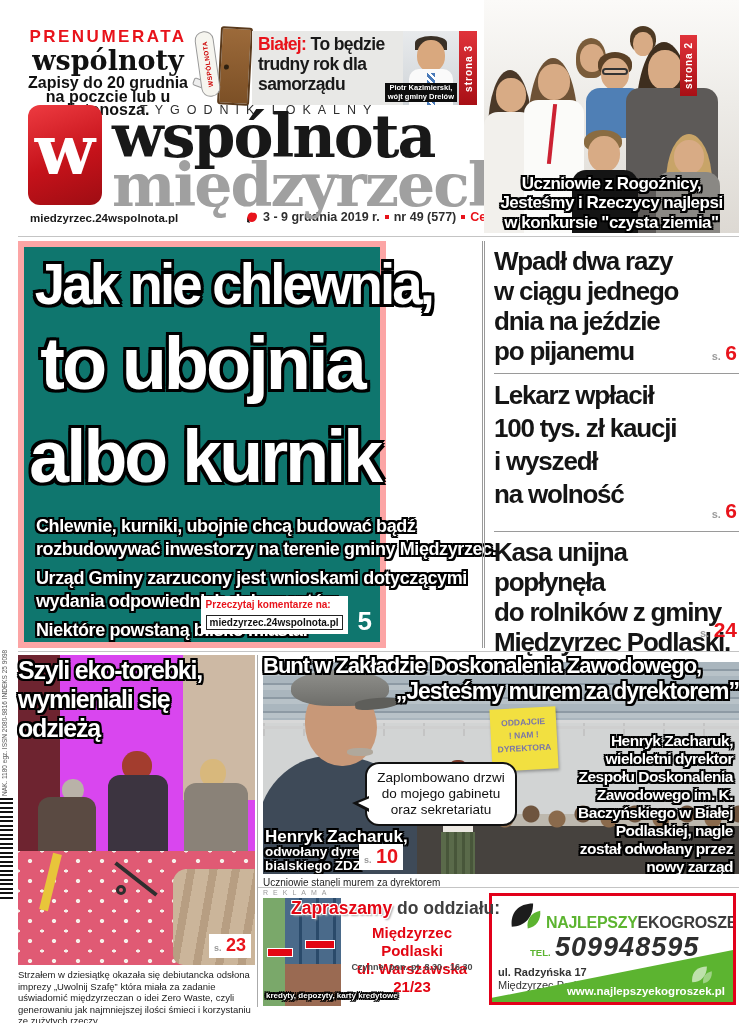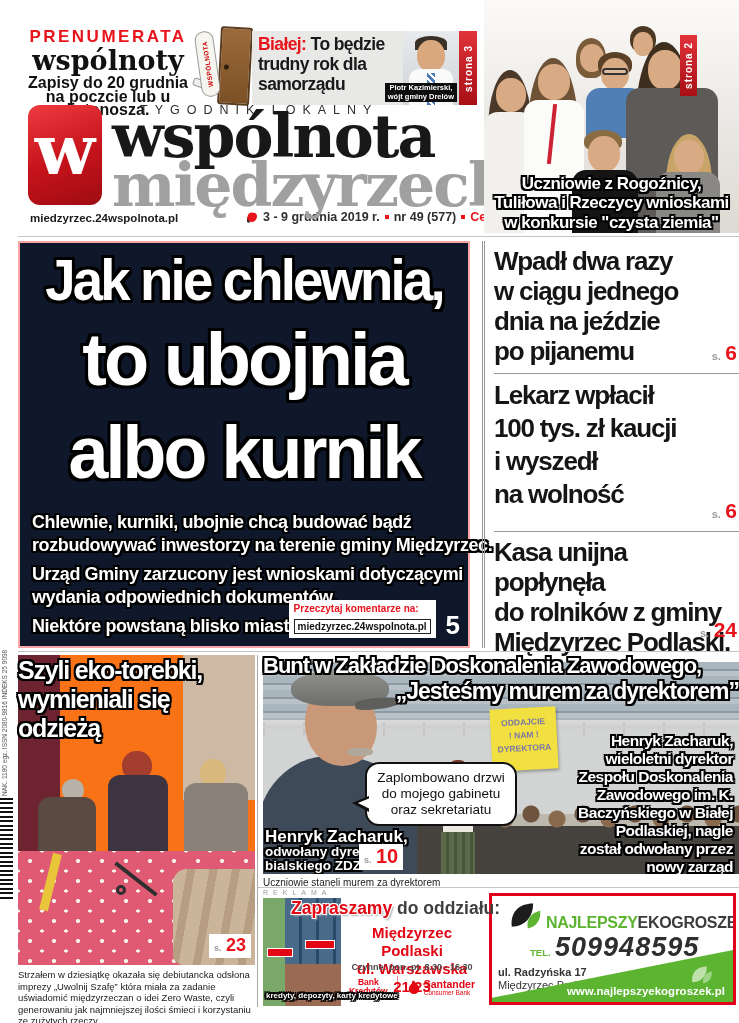--- a/index.html
+++ b/index.html
@@ -72,21 +72,21 @@
   #title-gray{left:112px;top:157px;font-family:"DejaVu Serif",serif;font-weight:bold;
       font-size:60px;line-height:56px;letter-spacing:-2px;color:#a0a0a0;white-space:nowrap;z-index:1;}
   #site-under-logo{left:30px;top:212px;font-size:11.5px;font-weight:bold;color:#1a1a1a;}
   #dateline{left:246px;top:210px;display:flex;align-items:center;gap:5px;font-size:12.5px;
       font-weight:bold;color:#2e2e2e;white-space:nowrap;}
   .sq{display:inline-block;width:4px;height:4px;background:#e8131b;}
   #dl-price{color:#e8131b;}
   #dl-vat{font-weight:normal;font-size:10px;color:#888;}
   .hrule{height:1px;background:#c4c4c4;}
   
-  #lead{left:18px;top:241px;width:452px;height:407px;background:#0f172a;border:2px solid #fca5a5;}
+  #lead{left:18px;top:241px;width:368px;height:407px;background:#0f766e;border:6px solid #fca5a5;}
   .lead-h{text-align:center;font-weight:bold;white-space:nowrap;}
   #lead-h1{font-size:58px;line-height:70px;letter-spacing:-3px;transform:scaleX(.94);margin-top:2px;}
   #lead-h2{font-size:74px;line-height:90px;letter-spacing:-3px;}
   #lead-h3{font-size:74px;line-height:96px;letter-spacing:-3px;transform:scaleX(.97);}
   #lead-sub{margin:10px 0 0 12px;width:434px;font-size:18px;line-height:22.5px;font-weight:bold;letter-spacing:-.4px;}
   #lead-sub .blk{display:block;white-space:nowrap;}
   .lead-p{margin-bottom:7px;}
   #lead-comments{position:absolute;right:8px;bottom:8px;display:flex;align-items:flex-end;gap:10px;}
   #lead-comments .box{background:#fff;padding:3px 5px 4px;}
   #cm-label{color:#e8131b;font-size:10px;font-weight:bold;display:block;margin-bottom:2px;}
@@ -97,21 +97,21 @@
   .rc-item{position:relative;border-bottom:1px solid #9a9a9a;padding:5px 0 4px;}
   .rc-item:last-child{border-bottom:none;}
   .rc-title{font-size:26px;line-height:30px;letter-spacing:-1.2px;font-weight:bold;color:#151515;display:block;}
   .rc-page{position:absolute;right:2px;bottom:8px;}
   .rc-s{color:#9a9a9a;font-size:11px;font-weight:bold;}
   .rc-n{color:#e8131b;font-size:21px;font-weight:bold;}
   
   #eco{left:18px;top:655px;width:237px;}
   #eco-head{position:absolute;left:0;top:1px;z-index:2;font-size:25px;line-height:29px;
       font-weight:bold;letter-spacing:-1.2px;}
-  #eco-photo{position:relative;width:237px;height:310px;overflow:hidden;background:#f97316;}
+  #eco-photo{position:relative;width:237px;height:310px;overflow:hidden;background:#d946ef;}
   .badge{background:#fff;padding:1px 5px 2px;white-space:nowrap;}
   .badge .s{color:#999;font-size:9px;font-weight:bold;}
   .badge .n{color:#e8131b;font-size:18px;font-weight:bold;}
   #eco-caption{margin-top:4px;width:237px;font-size:9.5px;line-height:11.5px;color:#1a1a1a;}
   #vdiv{left:257px;top:655px;width:1px;height:352px;background:#aaa;}
   #zdz{left:263px;top:653px;width:476px;}
   #zdz-h1{position:relative;z-index:3;font-size:22px;line-height:25px;font-weight:bold;letter-spacing:-1px;white-space:nowrap;}
   #zdz-h2{position:relative;z-index:3;text-align:right;font-size:23px;line-height:25px;font-weight:bold;letter-spacing:-1px;margin-top:1px;}
   #zdz-photo{position:absolute;left:0;top:9px;width:476px;height:212px;overflow:hidden;background:#d2d4d4;}
   #bleachers{position:absolute;left:0;top:0;right:0;height:58px;
@@ -283,21 +283,21 @@
     <div class="kid-head" style="left:104px;top:136px;width:32px;height:36px;" data-name="child-figure"></div>
     <div class="kid-body" style="left:88px;top:170px;width:66px;height:63px;background:#141414;" data-name="child-figure"></div>
     <div class="kid-hair" style="left:182px;top:134px;width:46px;height:96px;background:#c8a468;" data-name="child-figure"></div>
     <div class="kid-head" style="left:190px;top:140px;width:30px;height:34px;" data-name="child-figure"></div>
     <div class="kid-body" style="left:172px;top:172px;width:64px;height:61px;background:#8a8884;" data-name="child-figure"></div>
     <div class="vtab" id="tab2" data-name="page-tab-strona-2">
       <span data-name="page-tab-label">strona 2</span>
     </div>
     <div class="ol" id="top-caption" data-name="children-photo-caption">
       <span data-name="caption-line">Uczniowie z Rogoźnicy,</span><br>
-      <span data-name="caption-line">Tuliłowa i Rzeczycy wnioskami</span><br>
+      <span data-name="caption-line">Jesteśmy i Rzeczycy najlepsi</span><br>
       <span data-name="caption-line">w konkursie "czysta ziemia"</span>
     </div>
   </div>
 
   <div class="abs" id="logo-square" data-name="logo-w-mark">
     <span data-name="logo-letter">w</span>
   </div>
   <div class="abs" id="kicker" data-name="kicker">TYGODNIK LOKALNY</div>
   <div class="abs" id="title-black" data-name="nameplate-line1">wspólnota</div>
   <div class="abs" id="title-gray" data-name="nameplate-line2">międzyrzecka</div>
@@ -451,36 +451,20 @@
     </div>
     <div id="st-capt" class="ol" data-name="bank-photo-caption">kredyty, depozyty, karty kredytowe</div>
     <div id="st-invite" data-name="ad-invite-line">
       <span class="olw" data-name="invite-word">Zapraszamy</span><span class="rest" data-name="invite-rest"> do oddziału:</span>
     </div>
     <div id="st-addr" data-name="bank-address">
       <span data-name="address-line">Międzyrzec Podlaski</span><br>
       <span data-name="address-line">ul. Warszawska 21/23</span>
     </div>
     <div id="st-hours" data-name="bank-hours">Czynne: pon.-pt. 8.30 - 16.30</div>
-    <div id="st-logos" data-name="bank-logos">
-      <div class="st-bk" data-name="bank-kredytow-logo">
-        <span data-name="logo-text">Bank</span><br>
-        <span data-name="logo-text">Kredytów</span>
-      </div>
-      <div id="st-div" data-name="logo-divider"></div>
-      <div class="st-sant" data-name="santander-logo">
-        <svg width="14" height="14" viewBox="0 0 16 16" data-name="santander-flame-icon">
-            <path d="M8 0 C9 4 14 5 14 10 A6 6 0 0 1 2 10 C2 6 7 4 8 0 Z" fill="#e30613"></path>
-          </svg>
-        <div>
-          <div class="nm" data-name="logo-text">Santander</div>
-          <div class="sb" data-name="logo-text">Consumer Bank</div>
-        </div>
-      </div>
-    </div>
   </div>
 
   <div class="abs" id="ad-eko" data-name="ad-ekogroszek">
     <svg id="ek-leaves" width="36" height="32" viewBox="0 0 40 36" data-name="leaves-icon">
       <path d="M4 30 C2 14 12 4 28 4 C28 20 18 30 4 30 Z" fill="#1c1c1c"></path>
       <path d="M22 32 C20 22 26 14 36 12 C37 22 32 30 22 32 Z" fill="#5cb430"></path>
     </svg>
     <div id="ek-name" data-name="ekogroszek-name">
       <span class="g" data-name="name-part">NAJLEPSZY</span><span class="d" data-name="name-part">EKOGROSZEK</span>
     </div>

